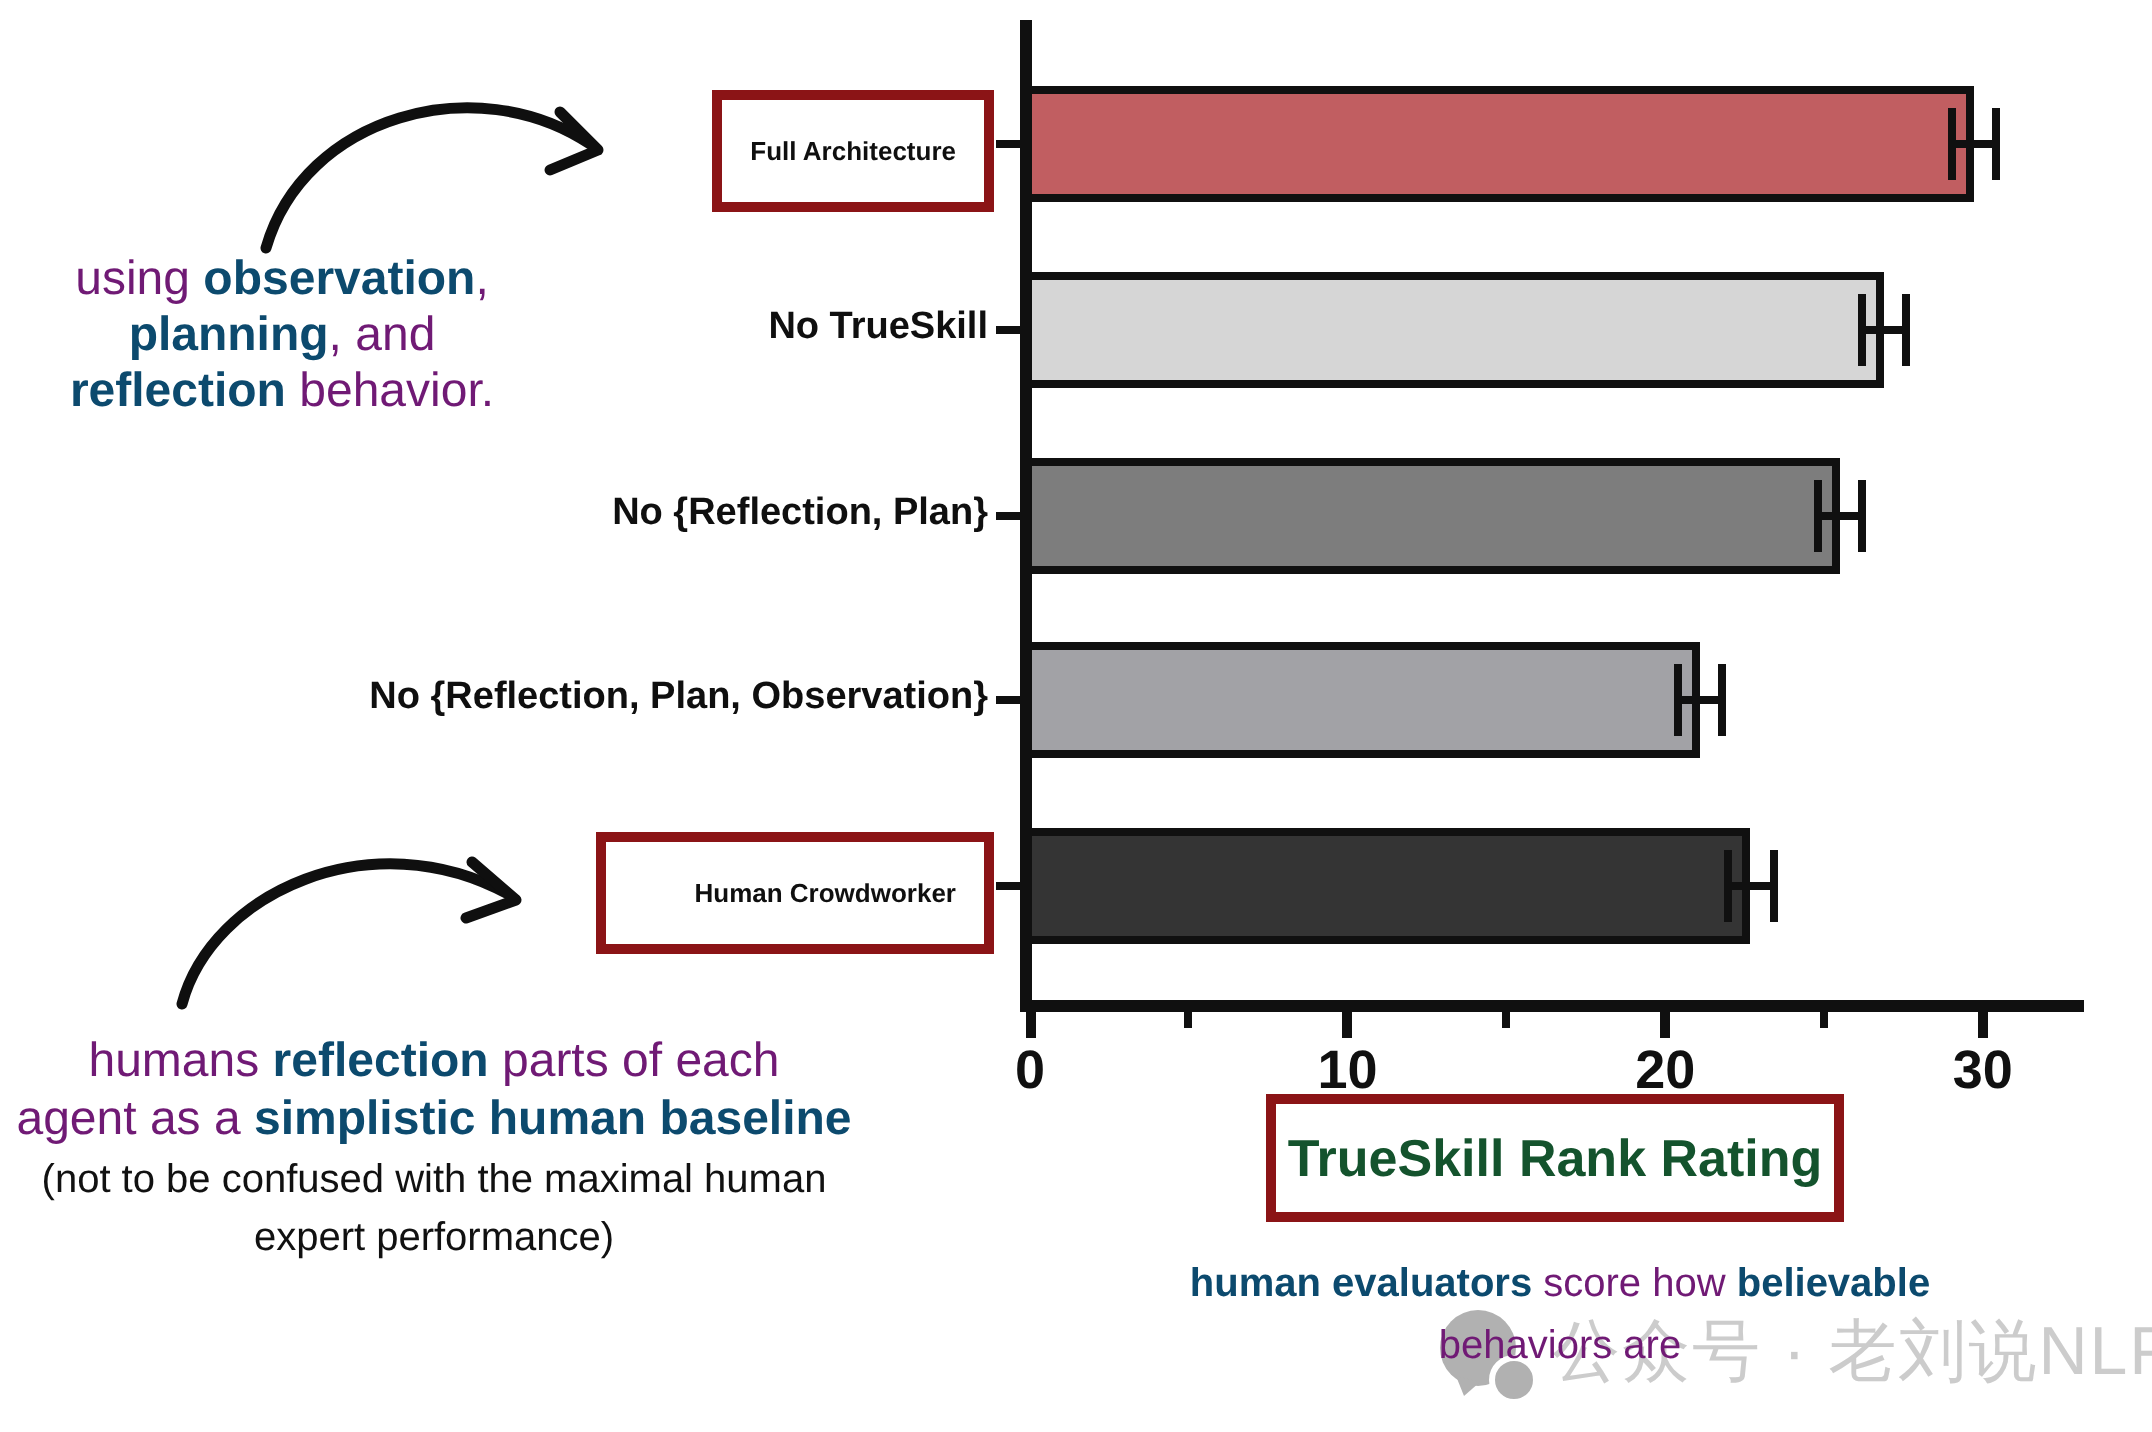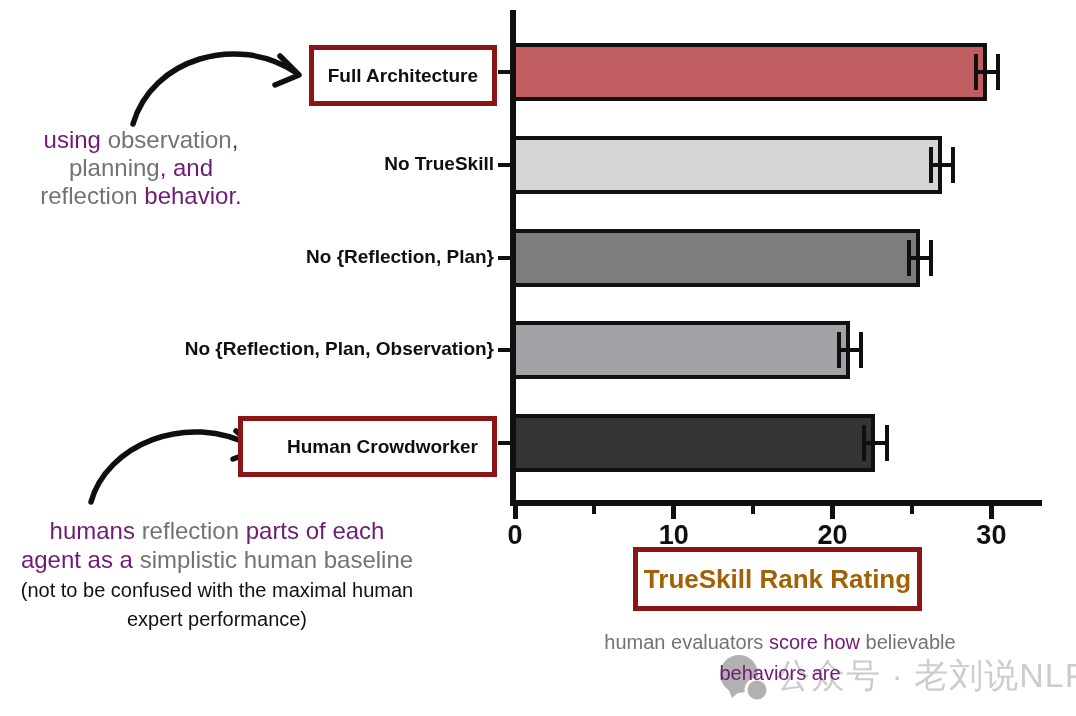--- a/index.html
+++ b/index.html
@@ -12,37 +12,37 @@
   .tick{position:absolute;background:#101010;}
   .tick-label{position:absolute;width:60px;text-align:center;font-weight:bold;font-size:27px;color:#101010;}
   
   .bar{position:absolute;box-sizing:border-box;border:4px solid #101010;}
   .err{position:absolute;background:#101010;}
   
   .cat-label{position:absolute;font-weight:bold;font-size:19px;color:#0f0f0f;text-align:right;white-space:nowrap;}
   .red-box{
     position:absolute;box-sizing:border-box;border:5px solid #8b1416;background:#fff;
     display:flex;align-items:center;justify-content:center;
-    font-weight:bold;font-size:19px;color:#0f0f0f;white-space:nowrap;
+    font-weight:bold;font-size:13px;color:#0f0f0f;white-space:nowrap;
     padding:0 14px;height:61px;
   }
   
   #xlabel-box{
     position:absolute;left:633px;top:547px;width:289px;height:64px;box-sizing:border-box;
     border:5px solid #8b1416;display:flex;align-items:center;justify-content:center;
-    font-weight:bold;font-size:26px;color:#a16207;background:transparent;
+    font-weight:bold;font-size:26px;color:#14532d;background:transparent;
   }
   
   .ann{position:absolute;text-align:center;}
   .ann .line{white-space:nowrap;}
   #ann-top-left{left:10px;top:126px;width:262px;font-size:24px;line-height:28px;}
   #ann-bottom-left{left:7px;top:516px;width:420px;font-size:24px;line-height:29px;}
   #caption{left:530px;top:627px;width:500px;font-size:20px;line-height:31px;}
   .seg-red{color:#701a75;font-weight:normal;}
-  .seg-black{color:#737373;font-weight:normal;}
+  .seg-black{color:#0c4a6e;font-weight:bold;}
   .seg-plain{color:#111;font-weight:normal;}
   .sm{font-size:20px;line-height:23px;}
   
   #arrows{position:absolute;left:0;top:0;pointer-events:none;}
   
   #watermark{position:absolute;left:718px;top:648px;display:flex;align-items:center;opacity:0.9;}
   #watermark-text{font-size:34px;color:#c7c7c7;letter-spacing:1px;white-space:nowrap;margin-left:6px;}
   #caption{z-index:3;}
   #watermark{z-index:2;}
 </style>

